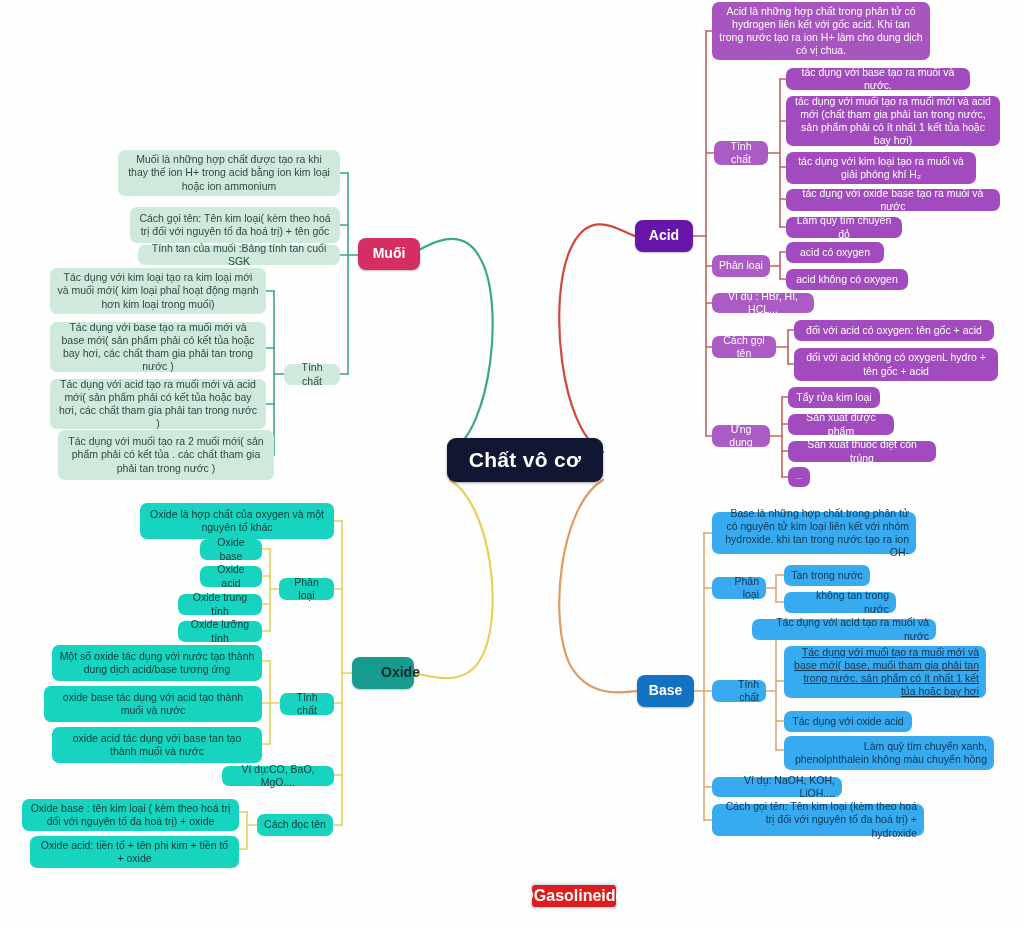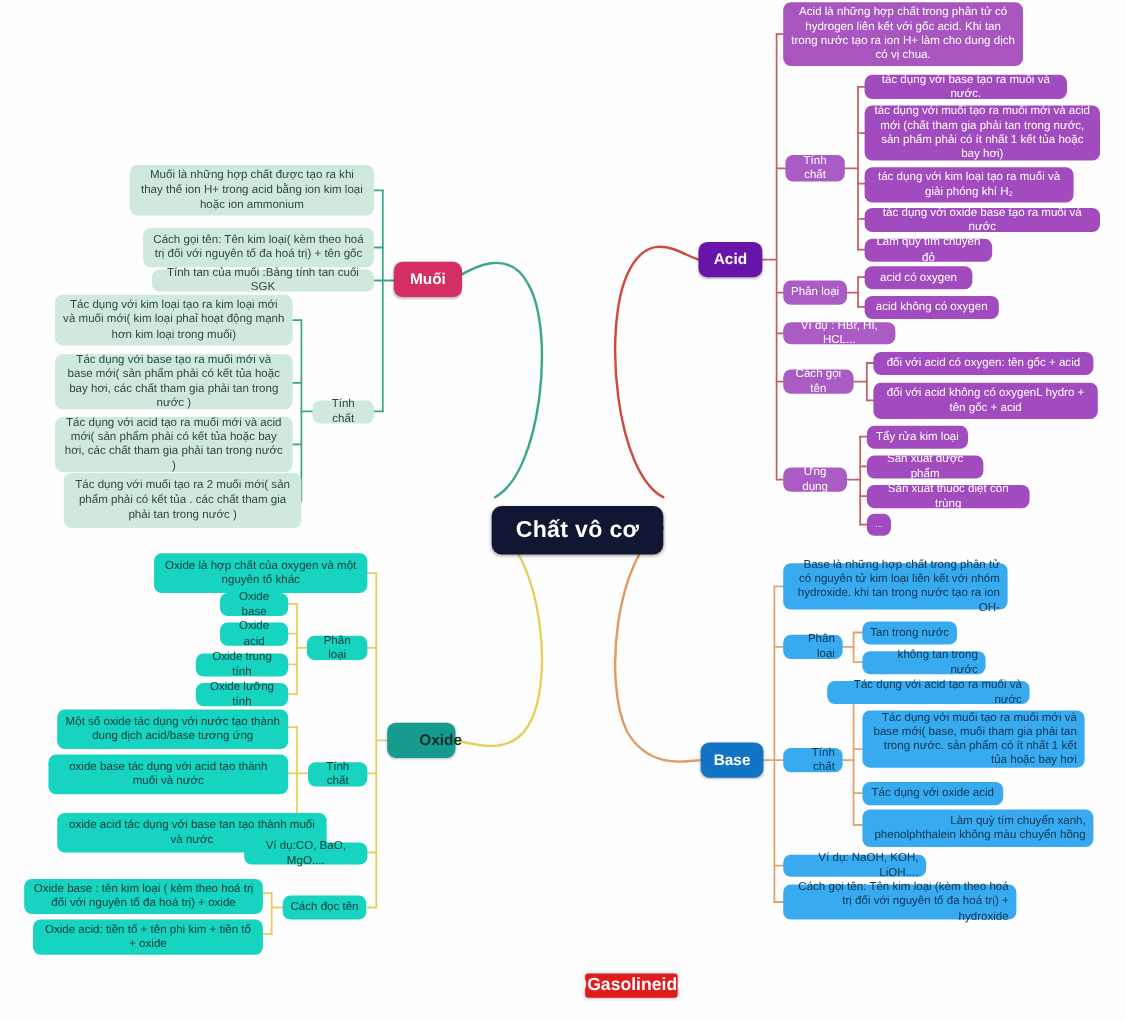--- a/index.html
+++ b/index.html
@@ -205,21 +205,21 @@
         <path d="M766 691 H 776"></path>
         <path d="M776 629 V 750"></path>
         <path d="M776 629 H 784"></path>
         <path d="M776 681 H 784"></path>
         <path d="M776 721 H 784"></path>
         <path d="M776 750 H 784"></path>
       </g>
     </g>
   </svg>
 
-  <div class="node root" style="left:447px; top:438px; width:156px; height:44px;margin-top:22px;">Chất vô cơ</div>
+  <div class="node root" style="left:447px; top:438px; width:156px; height:44px;">Chất vô cơ</div>
 
   <div class="node branch-head head-acid" style="left:635px; top:220px; width:58px; height:32px;">Acid</div>
 
   <div class="node n-acid-big" style="left:712px; top:2px; width:218px; height:58px;">Acid là những hợp chất trong phân tử  có hydrogen liên kết với gốc acid. Khi tan trong nước tạo ra ion H+ làm cho dung dịch có vị chua.</div>
 
   <div class="node n-acid-lv1" style="left:714px; top:141px; width:54px; height:24px;">Tính chất</div>
 
   <div class="node n-acid-lv2" style="left:786px; top:68px; width:184px; height:22px;">tác dụng với base tạo ra muối và nước.</div>
   <div class="node n-acid-lv2" style="left:786px; top:96px; width:214px; height:50px;">tác dụng với muối tạo ra muối mới và acid mới (chất tham gia phải tan trong nước, sản phẩm phải có ít nhất 1 kết tủa hoặc bay hơi)</div>
   <div class="node n-acid-lv2" style="left:786px; top:152px; width:190px; height:32px;">tác dụng với kim loại tạo ra muối và giải phóng khí H₂</div>
@@ -261,39 +261,39 @@
 
   <div class="node n-oxide" style="left:279px; top:578px; width:55px; height:22px;">Phân loại</div>
   <div class="node n-oxide" style="left:200px; top:539px; width:62px; height:21px;">Oxide base</div>
   <div class="node n-oxide" style="left:200px; top:566px; width:62px; height:21px;">Oxide acid</div>
   <div class="node n-oxide" style="left:178px; top:594px; width:84px; height:21px;">Oxide trung tính</div>
   <div class="node n-oxide" style="left:178px; top:621px; width:84px; height:21px;">Oxide lưỡng tính</div>
 
   <div class="node n-oxide" style="left:280px; top:693px; width:54px; height:22px;">Tính chất</div>
   <div class="node n-oxide" style="left:52px; top:645px; width:210px; height:36px;">Một số oxide tác dụng với nước tạo thành dung dịch acid/base tương ứng</div>
   <div class="node n-oxide" style="left:44px; top:686px; width:218px; height:36px;">oxide base tác dụng với acid tạo thành muối và nước</div>
-  <div class="node n-oxide" style="left:52px; top:727px; width:245px; height:36px;margin-top:12px;">oxide acid tác dụng với base tan tạo thành muối và nước</div>
+  <div class="node n-oxide" style="left:52px; top:727px; width:210px; height:36px;">oxide acid tác dụng với base tan tạo thành muối và nước</div>
 
   <div class="node n-oxide" style="left:222px; top:766px; width:112px; height:20px;">Ví dụ:CO, BaO, MgO....</div>
 
   <div class="node n-oxide" style="left:257px; top:814px; width:76px; height:22px;">Cách đọc tên</div>
   <div class="node n-oxide" style="left:22px; top:799px; width:217px; height:32px;">Oxide base :   tên kim loại ( kèm theo hoá trị đối với nguyên tố đa hoá trị) + oxide</div>
   <div class="node n-oxide" style="left:30px; top:836px; width:209px; height:32px;">Oxide acid: tiền tố + tên phi kim + tiền tố + oxide</div>
 
   <div class="node branch-head head-base" style="left:637px; top:675px; width:57px; height:32px;">Base</div>
 
   <div class="node n-base" style="left:712px; top:512px; width:204px; height:42px;">Base là những hợp chất trong phân tử có nguyên tử kim loại liên kết với nhóm hydroxide. khi tan trong nước tạo ra ion OH-</div>
 
   <div class="node n-base" style="left:712px; top:577px; width:54px; height:22px;">Phân loại</div>
   <div class="node n-base" style="left:784px; top:565px; width:86px; height:21px;">Tan trong nước</div>
   <div class="node n-base" style="left:784px; top:592px; width:112px; height:21px;">không tan trong nước</div>
 
   <div class="node n-base" style="left:712px; top:680px; width:54px; height:22px;">Tính chất</div>
   <div class="node n-base" style="left:752px; top:619px; width:184px; height:21px;">Tác dụng với acid tạo ra muối và nước</div>
-  <div class="node n-base" style="left:784px; top:646px; width:202px; height:52px;">Tác dụng với muối tạo ra muối mới và base mới( base, muối tham gia phải tan trong nước. sản phẩm có ít nhất 1 kết tủa hoặc bay hơi</div>
+  <div class="node n-base" style="left:784px; top:646px; width:202px; height:52px;text-decoration:underline;">Tác dụng với muối tạo ra muối mới và base mới( base, muối tham gia phải tan trong nước. sản phẩm có ít nhất 1 kết tủa hoặc bay hơi</div>
   <div class="node n-base" style="left:784px; top:711px; width:128px; height:21px;">Tác dụng với oxide acid</div>
   <div class="node n-base" style="left:784px; top:736px; width:210px; height:34px;">Làm quỳ tím chuyển xanh, phenolphthalein không màu chuyển hồng</div>
 
   <div class="node n-base" style="left:712px; top:777px; width:130px; height:20px;">Ví dụ: NaOH, KOH, LiOH....</div>
 
   <div class="node n-base" style="left:712px; top:804px; width:212px; height:32px;">Cách gọi tên: Tên kim loại (kèm theo hoá trị đối với nguyên tố đa hoá trị) + hydroxide</div>
 
   <div class="watermark" style="left:531px; top:884px; width:86px; height:24px;">@Gasolineidol</div>
 
 </div>

